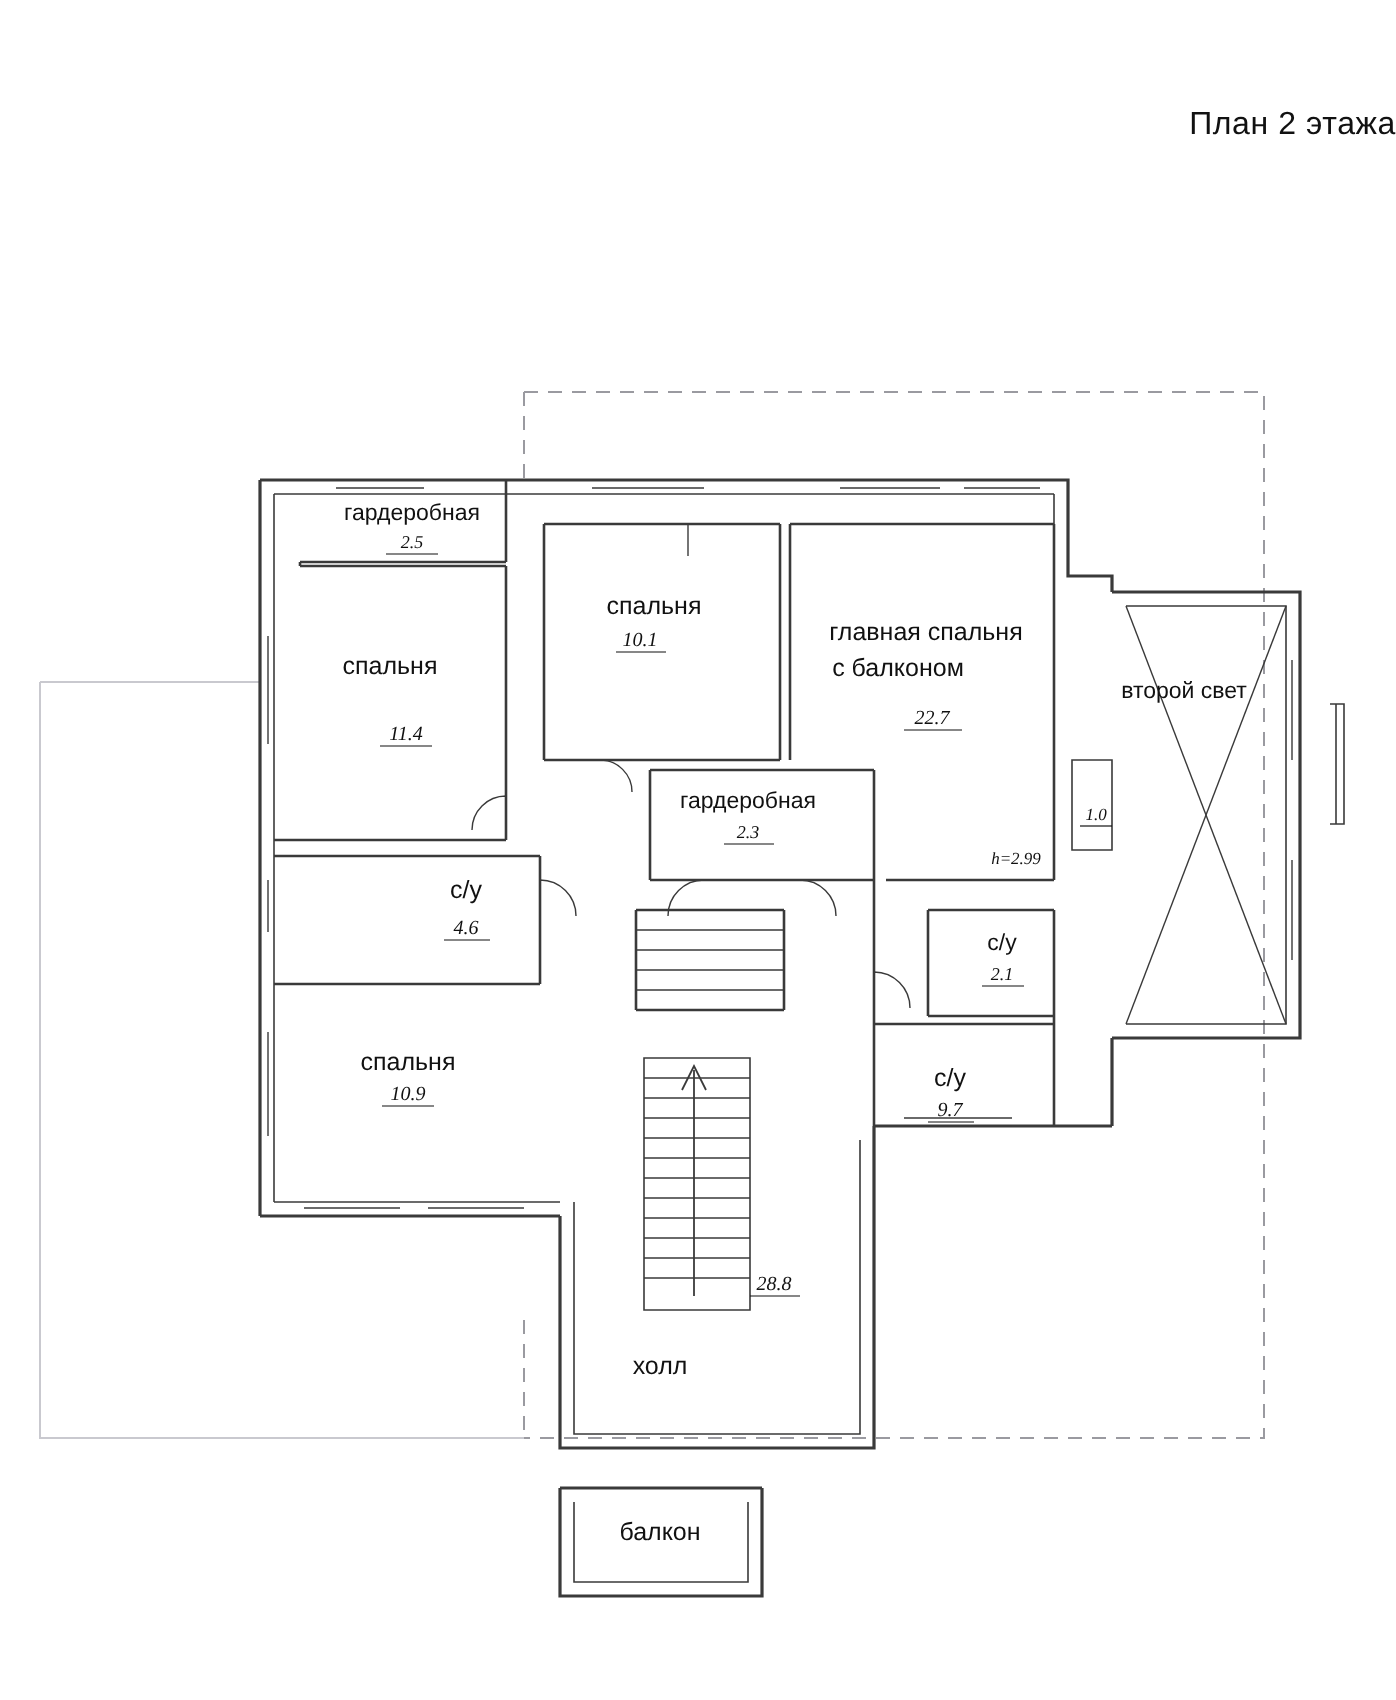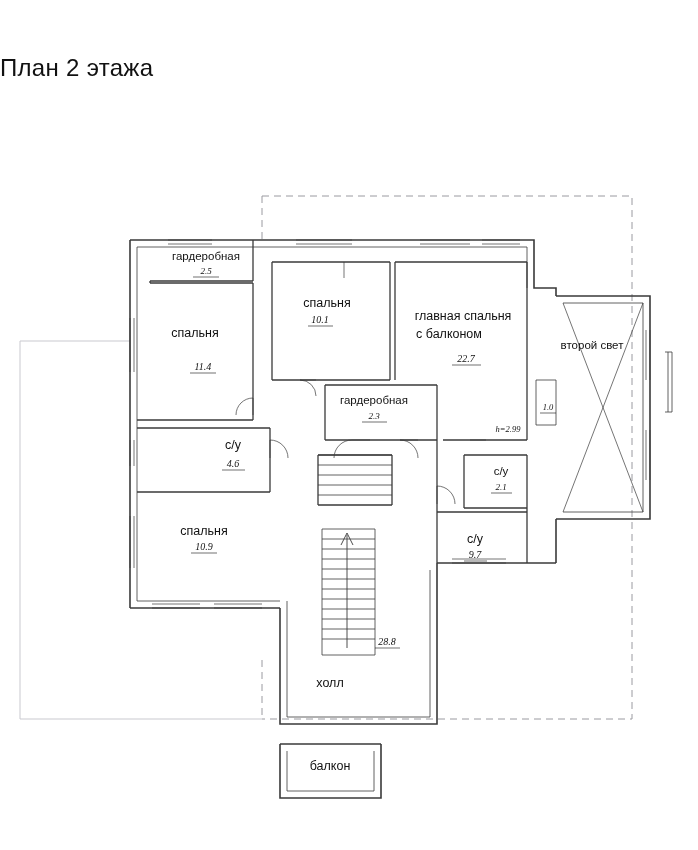--- a/index.html
+++ b/index.html
@@ -13,22 +13,22 @@
     position: relative;
     font-family: "Liberation Sans", sans-serif;
     color: #1a1a1a;
     overflow: hidden;
   }
   #plan-title {
     position: absolute;
     top: 54px;
     left: 0;
     width: 698px;
-    text-align: left;
-    font-size: 24px;
+    text-align: right;
+    font-size: 16px;
     letter-spacing: 0.3px;
     color: #111;
   }
   #floorplan-svg {
     position: absolute;
     top: 0;
     left: 0;
   }
   .room-label {
     font-size: 12.5px;

